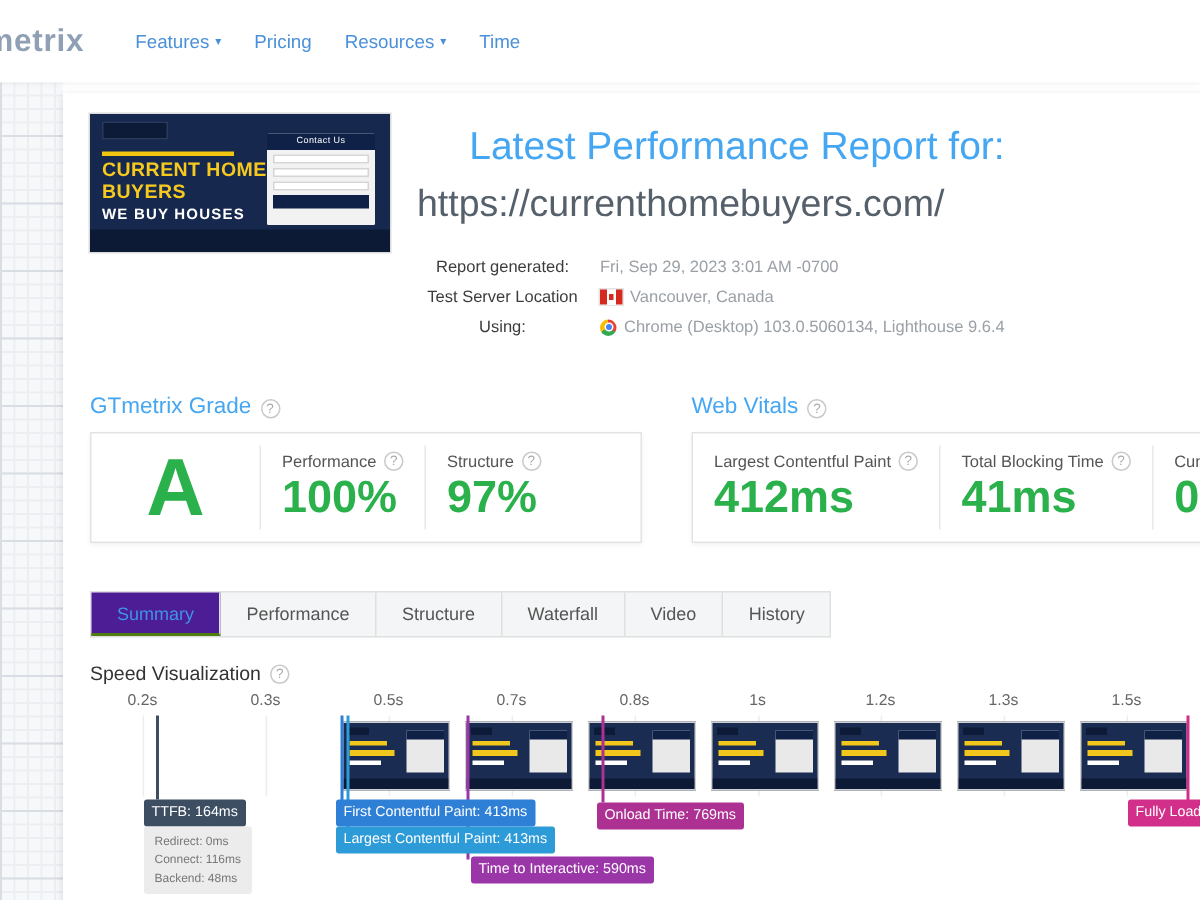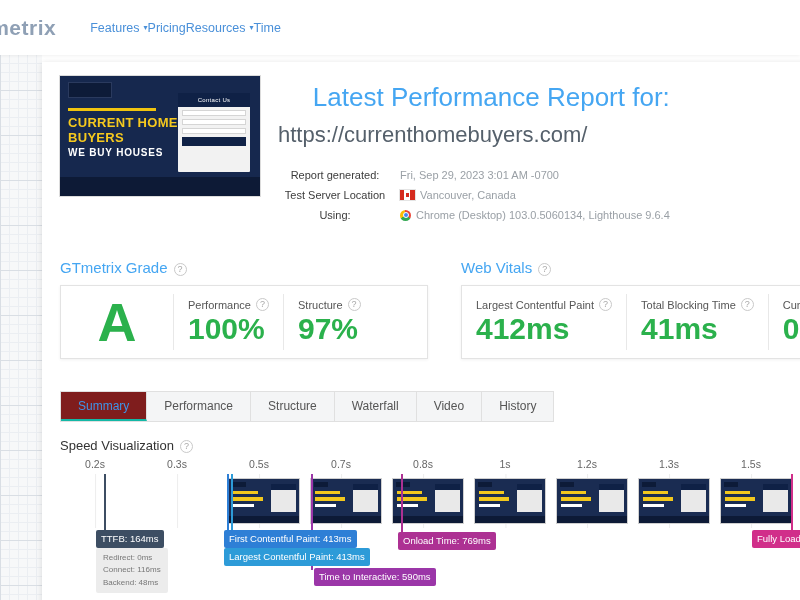--- a/index.html
+++ b/index.html
@@ -26,37 +26,37 @@
   .nav {
     position: absolute; left: 0; top: 0; width: 800px; height: 55px;
     background: #fff; z-index: 3;
     display: flex; align-items: center;
     box-shadow: 0 1px 3px rgba(0,0,0,0.06);
   }
   .logo {
     font-size: 21px; font-weight: 700; color: #8fa0b5;
     margin-left: -40px; letter-spacing: 0.5px; white-space: nowrap; cursor: pointer;
   }
-  .nav-links { display: flex; align-items: center; margin-left: 34px; }
+  .nav-links { display: flex; align-items: center; gap: 22px; margin-left: 34px; }
   .nav-link {
     font-size: 12.5px; color: #4a90d9; cursor: pointer; white-space: nowrap;
     display: flex; align-items: center; gap: 4px;
   }
   .chev { font-size: 8px; color: #4a90d9; }
 
   
   .card {
     position: absolute; left: 42px; top: 62px; width: 900px; height: 560px;
     background: #fff; box-shadow: 0 1px 6px rgba(0,0,0,0.13); z-index: 2;
   }
 
   
   .report-header { display: flex; gap: 18px; padding: 14px 0 0 18px; }
   .site-thumb {
-    position: relative; width: 200px; height: 120px; flex: none;
+    position: relative; width: 200px; height: 92px; flex: none;
     background: #16284e; overflow: hidden; box-shadow: 0 0 0 1px #dcdcdc;
   }
   .thumb-logo { position: absolute; left: 4%; top: 5%; width: 22%; height: 13%; background: #0d1b38; border: 1px solid #2a3a5e; }
   .thumb-bar { position: absolute; left: 4%; top: 27%; width: 44%; height: 3px; background: #f0c40f; }
   .thumb-text { position: absolute; left: 4%; top: 33%; }
   .thumb-line { font-weight: 700; color: #f5c91e; font-size: 13px; line-height: 1.15; letter-spacing: 0.3px; }
   .thumb-line.white { color: #ffffff; font-size: 10px; margin-top: 2px; letter-spacing: 0.8px; }
   .thumb-form {
     position: absolute; right: 5%; top: 14%; width: 36%; height: 66%;
     background: #f2f2f2; border-radius: 1px;
@@ -64,21 +64,21 @@
   .form-head {
     height: 18%; background: #0f2146; color: #fff; font-size: 6px;
     display: flex; align-items: center; justify-content: center; letter-spacing: 0.3px;
   }
   .form-row { height: 6px; margin: 3px 4px 0 4px; background: #fff; border: 1px solid #d5d5d5; }
   .form-btn { height: 9px; margin: 3px 4px 0 4px; background: #0f2146; }
   .thumb-bottom { position: absolute; left: 0; bottom: 0; width: 100%; height: 16%; background: #0d1a36; }
 
   .report-info { padding-top: 6px; }
   .report-title { font-size: 26px; font-weight: 400; color: #45a6f2; margin-bottom: 9px; text-align: right; }
-  .report-url { font-size: 22px; font-weight: 400; color: #55606b; margin-bottom: 17px; }
+  .report-url { font-size: 25px; font-weight: 400; color: #55606b; margin-bottom: 17px; }
   .meta-row { display: flex; align-items: center; font-size: 11px; line-height: 20px; }
   .meta-label { width: 114px; text-align: center; margin-right: 8px; color: #3c3c3c; flex: none; }
   .meta-value { color: #9aa0a6; display: flex; align-items: center; gap: 5px; }
 
   .flag { position: relative; display: inline-block; width: 15px; height: 10px; flex: none;
     background: linear-gradient(90deg, #d52b1e 0 30%, #fff 30% 70%, #d52b1e 70% 100%);
     box-shadow: 0 0 0 1px #e4e4e4; }
   .flag::after { content: ""; position: absolute; left: 6px; top: 3px; width: 3px; height: 4px; background: #d52b1e; }
   .chrome { position: relative; display: inline-block; width: 11px; height: 11px; border-radius: 50%; flex: none;
     background: conic-gradient(#ea4335 0 120deg, #34a853 120deg 240deg, #fbbc05 240deg 360deg); }
@@ -116,21 +116,21 @@
   
   .tabs {
     display: inline-flex; margin: 32px 0 0 18px;
     background: #f4f5f6; border: 1px solid #e0e0e0;
   }
   .tab {
     padding: 0 17px; height: 29px; line-height: 28px; font-size: 12px; color: #555;
     border-right: 1px solid #e0e0e0; cursor: pointer; white-space: nowrap;
   }
   .tab:last-child { border-right: none; }
-  .tab.active { background: #7f1d1d; color: #3f93e8; border-bottom: 2px solid #14b8a6; }
+  .tab.active { background: #4c1d95; color: #3f93e8; border-bottom: 2px solid #4d7c0f; }
 
   
   .speedviz { margin: 16px 0 0 18px; }
   .speedviz h3 {
     font-size: 13px; font-weight: 400; color: #333; line-height: 16px;
     display: flex; align-items: center; gap: 6px;
   }
   .timeline { position: relative; margin-top: 4px; height: 140px; width: 745px; }
   .tl {
     position: absolute; top: 0; transform: translateX(-50%);

